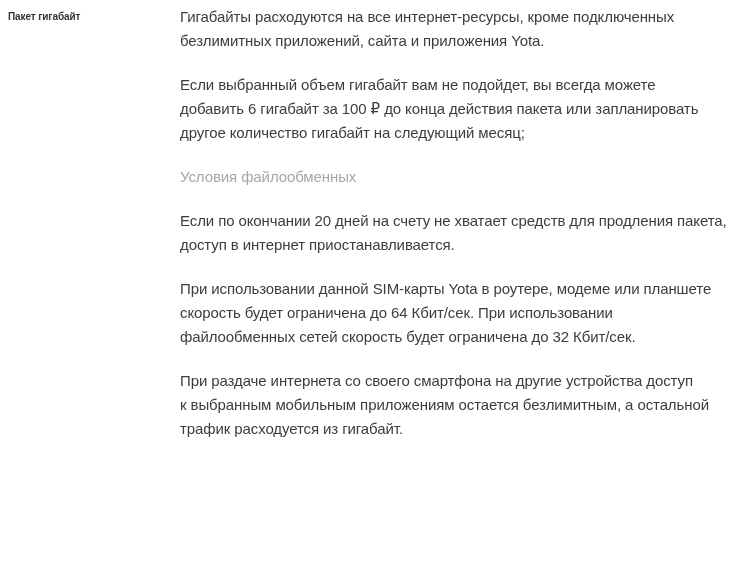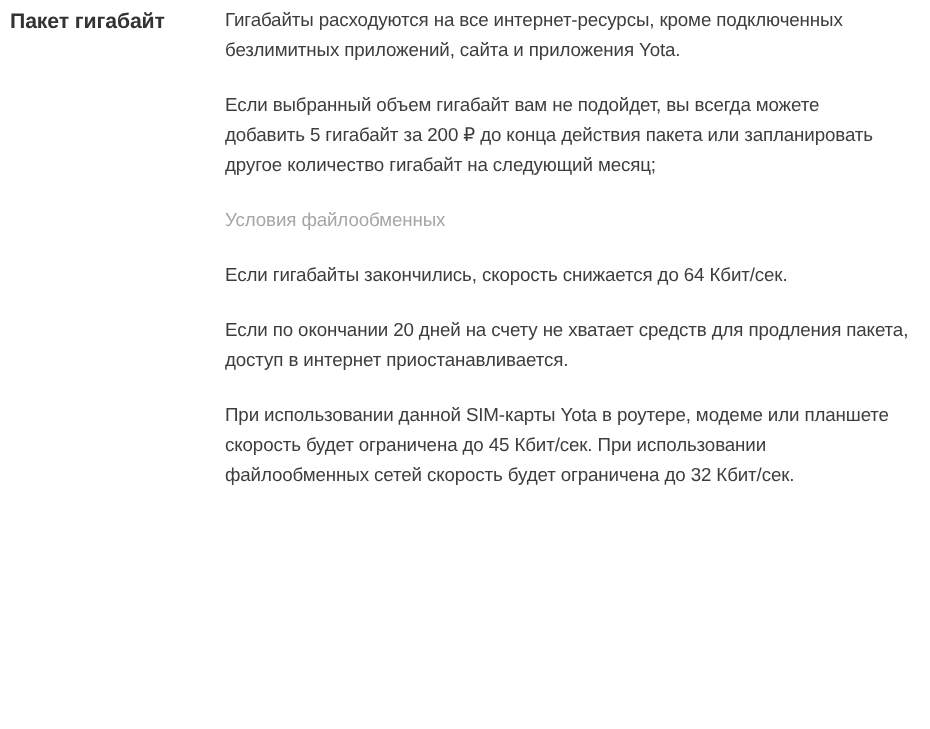--- a/index.html
+++ b/index.html
@@ -20,21 +20,21 @@
   }
   .row {
     display: flex;
     align-items: flex-start;
   }
   .label-col {
     flex: 0 0 172px;
     box-sizing: border-box;
   }
   .row-label {
-    font-size: 17px;
+    font-size: 10px;
     line-height: 24px;
     font-weight: bold;
     color: var(--label, #333333);
     letter-spacing: -0.1px;
   }
   .content-col {
     flex: 1 1 auto;
     min-width: 0;
   }
   .para {
@@ -57,31 +57,33 @@
 
     <div class="label-col">
       <div class="row-label">Пакет гигабайт</div>
     </div>
 
     <div class="content-col">
       <p class="para">Гигабайты расходуются на все интернет-ресурсы, кроме подключенных
 безлимитных приложений, сайта и приложения Yota.</p>
 
       <p class="para">Если выбранный объем гигабайт вам не подойдет, вы всегда можете
-добавить 5 гигабайт за 200 ₽ до конца действия пакета или запланировать
+добавить 6 гигабайт за 100 ₽ до конца действия пакета или запланировать
 другое количество гигабайт на следующий месяц;</p>
 
       <p class="para muted">Условия файлообменных</p>
 
 
-      <p class="para">Если гигабайты закончились, скорость снижается до 64 Кбит/сек.</p>
 
       <p class="para">Если по окончании 20 дней на счету не хватает средств для продления пакета,
 доступ в интернет приостанавливается.</p>
 
       <p class="para">При использовании данной SIM-карты Yota в роутере, модеме или планшете
-скорость будет ограничена до 45 Кбит/сек. При использовании
+скорость будет ограничена до 64 Кбит/сек. При использовании
 файлообменных сетей скорость будет ограничена до 32 Кбит/сек.</p>
 
+      <p class="para">При раздаче интернета со своего смартфона на другие устройства доступ
+к выбранным мобильным приложениям остается безлимитным, а остальной
+трафик расходуется из гигабайт.</p>
     </div>
 
   </div>
 </div>
 
 </body></html>

